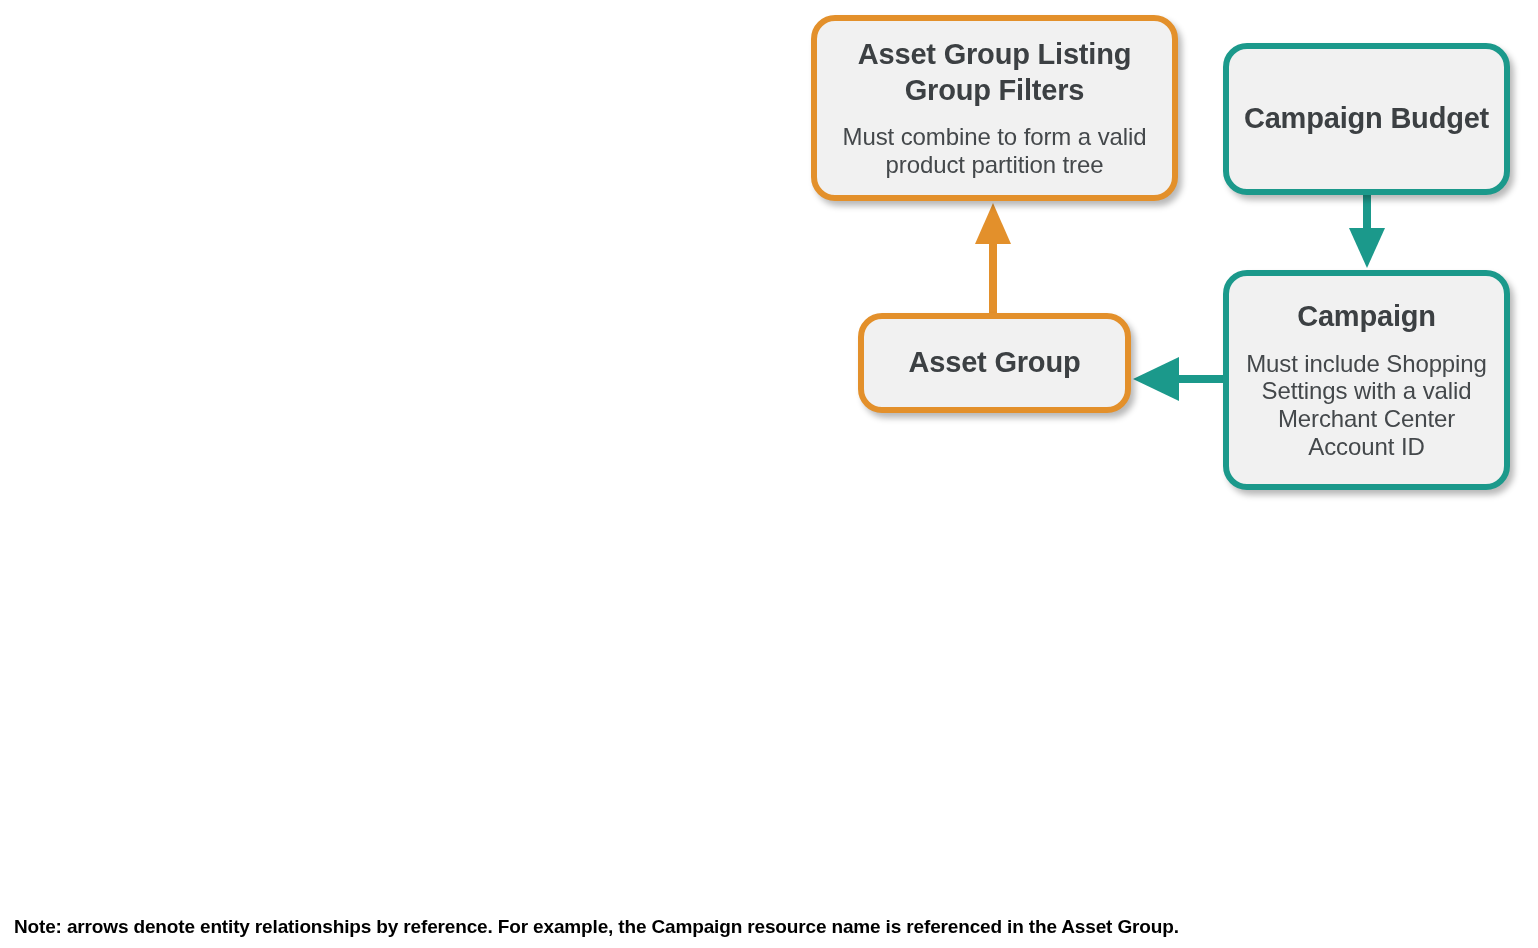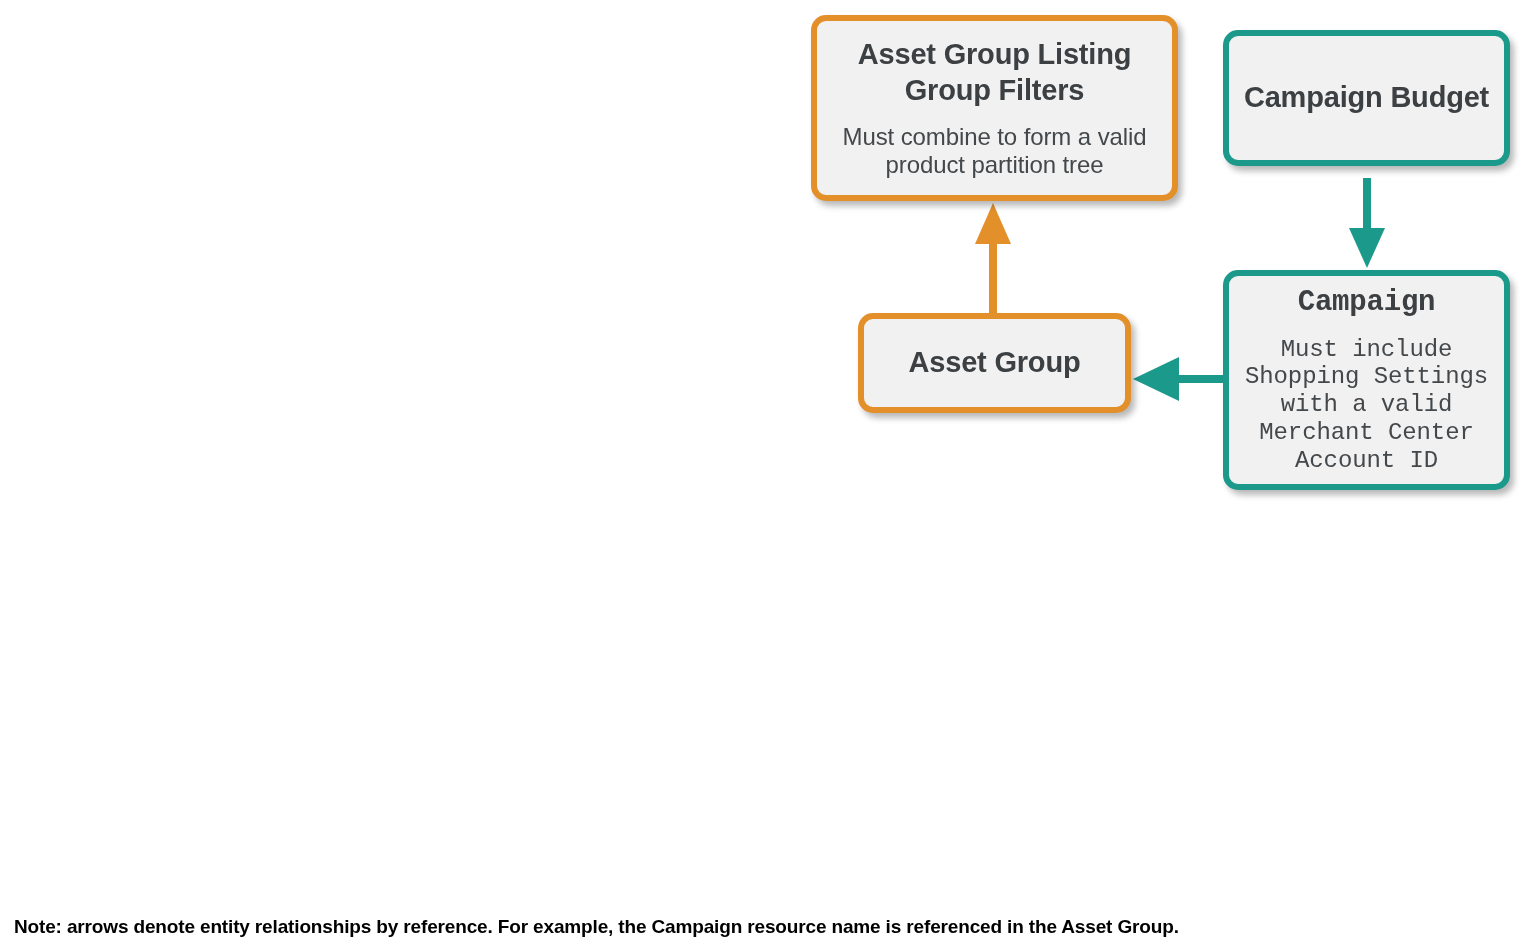--- a/index.html
+++ b/index.html
@@ -21,21 +21,21 @@
     width: 1538px;
     height: 948px;
   }
 
   .node {
     position: absolute;
     box-sizing: border-box;
     background: #f1f1f1;
     border-style: solid;
     border-width: 6px;
-    border-radius: 15px;
+    border-radius: 24px;
     display: flex;
     flex-direction: column;
     align-items: center;
     justify-content: center;
     text-align: center;
     box-shadow: 4px 5px 6px rgba(0,0,0,0.28);
     padding: 6px 12px;
   }
   .node .title {
     font-weight: bold;
@@ -55,30 +55,30 @@
 
   .node.orange { border-color: #e3902b; }
   .node.teal   { border-color: #1b998b; }
 
   
   #node-aglgf {
     left: 811px; top: 15px;
     width: 367px; height: 186px;
   }
   #node-campaign-budget {
-    left: 1223px; top: 30px;
-    width: 287px; height: 136px;
+    left: 1223px; top: 43px;
+    width: 287px; height: 152px;
   }
   #node-asset-group {
     left: 858px; top: 313px;
     width: 273px; height: 100px;
   }
   #node-campaign {
     left: 1223px; top: 270px;
-    width: 287px; height: 220px; font-family: Liberation Mono, monospace;
+    width: 287px; height: 220px;
   }
 
   
   #arrows {
     position: absolute;
     left: 0; top: 0;
     width: 1538px;
     height: 948px;
     pointer-events: none;
   }

